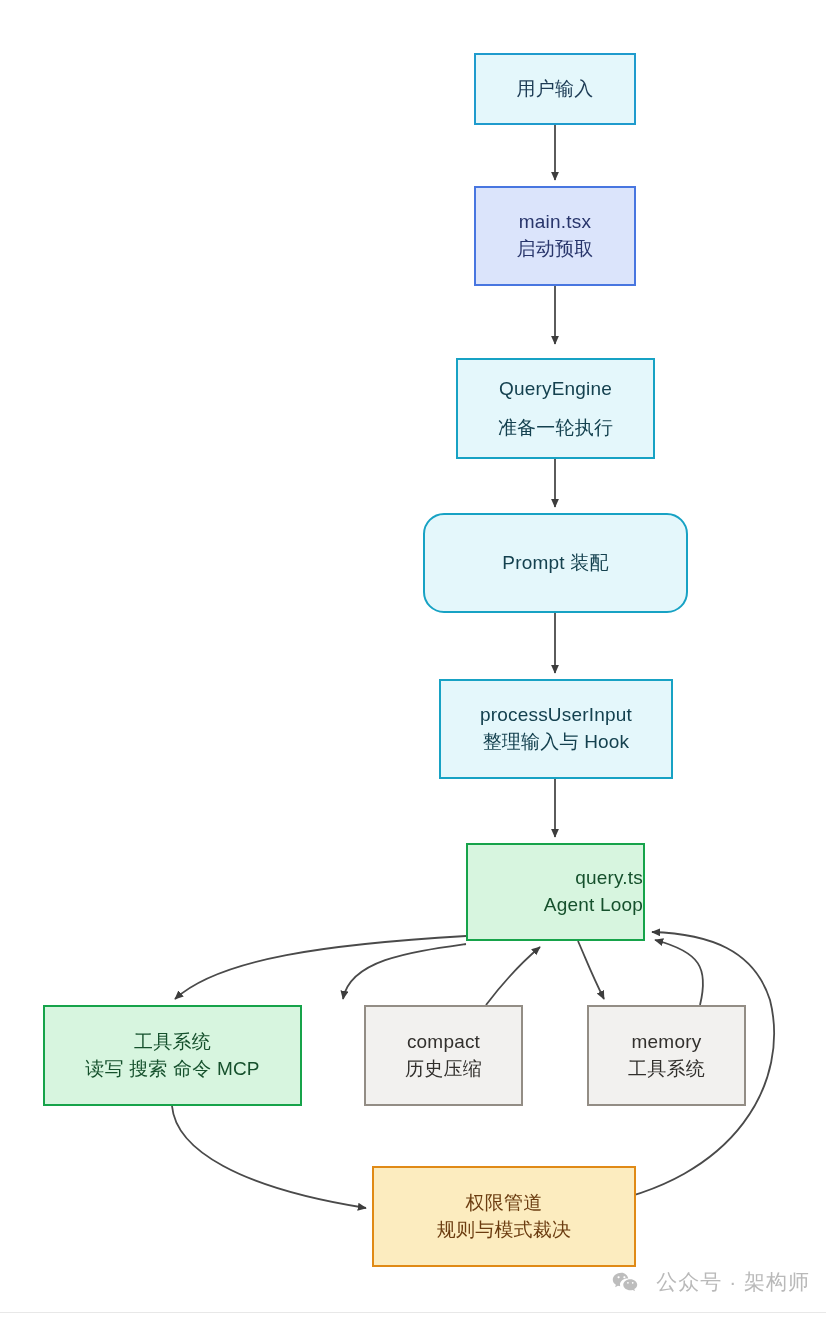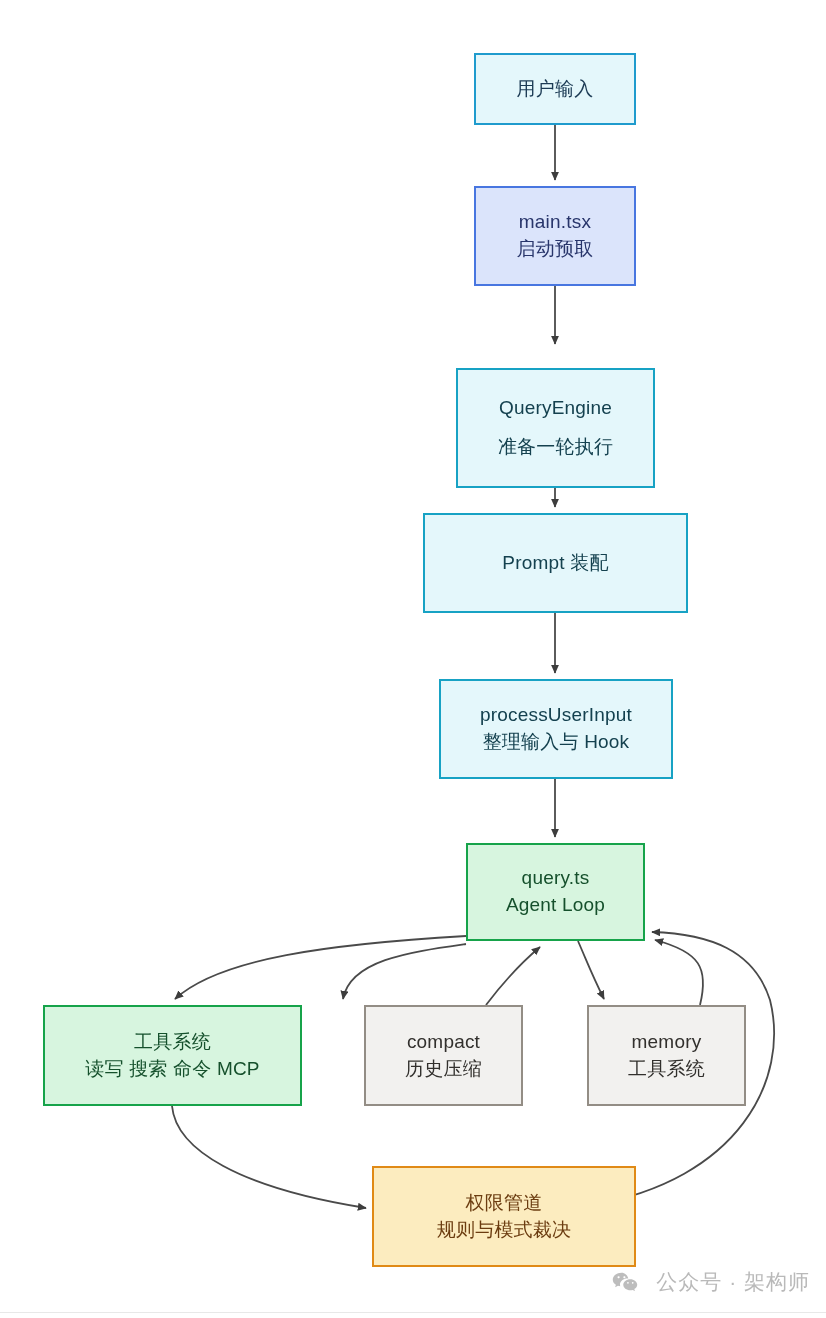--- a/index.html
+++ b/index.html
@@ -99,32 +99,32 @@
 </svg>
 
 <div id="nodes">
     <div class="node n-cyan" style="left: 474px; top: 53px; width: 162px; height: 72px;">
       <span class="ln">用户输入</span>
     </div>
     <div class="node n-blue" style="left: 474px; top: 186px; width: 162px; height: 100px;">
       <span class="ln">main.tsx</span>
       <span class="ln">启动预取</span>
     </div>
-    <div class="node n-cyan-b" style="left: 456px; top: 368px; width: 199px; height: 120px; gap: 12px;">
+    <div class="node n-cyan-b" style="left: 456px; top: 358px; width: 199px; height: 101px; gap: 12px;">
       <span class="ln">QueryEngine</span>
       <span class="ln">准备一轮执行</span>
     </div>
-    <div class="node n-cyan-b" style="left: 423px; top: 513px; width: 265px; height: 100px;">
+    <div class="node n-cyan-b" style="left: 423px; top: 513px; width: 265px; height: 100px; border-radius: 21px;">
       <span class="ln">Prompt 装配</span>
     </div>
     <div class="node n-cyan-b" style="left: 439px; top: 679px; width: 234px; height: 100px;">
       <span class="ln">processUserInput</span>
       <span class="ln">整理输入与 Hook</span>
     </div>
-    <div class="node n-green" style="left: 466px; top: 843px; width: 179px; height: 98px;">
+    <div class="node n-green" style="left: 466px; top: 843px; width: 179px; height: 98px; align-items: flex-end;">
       <span class="ln">query.ts</span>
       <span class="ln">Agent Loop</span>
     </div>
     <div class="node n-green" style="left: 43px; top: 1005px; width: 259px; height: 101px;">
       <span class="ln">工具系统</span>
       <span class="ln">读写 搜索 命令 MCP</span>
     </div>
     <div class="node n-grey" style="left: 364px; top: 1005px; width: 159px; height: 101px;">
       <span class="ln">compact</span>
       <span class="ln">历史压缩</span>

